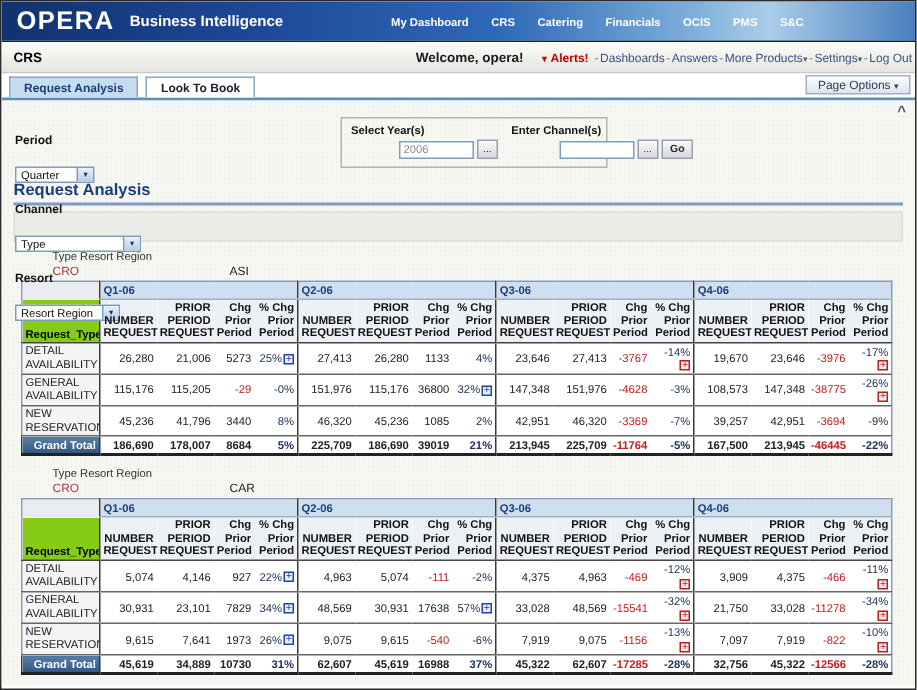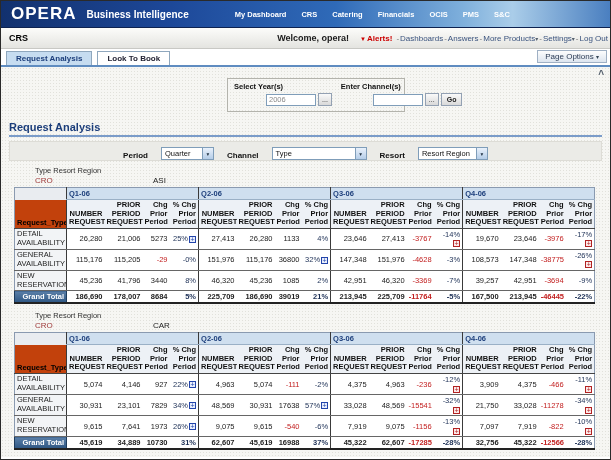--- a/index.html
+++ b/index.html
@@ -13,21 +13,21 @@
   }
   
   .topbar {
     height:27px;
     background:linear-gradient(90deg,#12316e 0%,#1d4899 28%,#2f6ab8 55%,#7fb0dc 76%,#aacdE9 84%,#4a7fc0 100%);
     display:flex; align-items:center;
     border-bottom:1px solid #0d2250;
   }
   .logo { color:#fff; font-weight:bold; font-size:17px; letter-spacing:1px; margin-left:10px; }
   .tagline { color:#fff; font-weight:bold; font-size:10px; margin-left:10px; }
-  .topnav { margin-left:46px; display:flex; gap:15px; }
+  .topnav { margin-left:72px; display:flex; gap:15px; }
   .topnav-item { color:#fff; font-weight:bold; font-size:7.5px; cursor:pointer; white-space:nowrap; }
   
   .bar2 {
     height:21px; background:linear-gradient(#fcfcfa,#e4e4e0);
     border-bottom:1px solid #c8c8c4;
     display:flex; align-items:center; font-size:8px;
   }
   .pageid { font-weight:bold; font-size:9px; color:#000; margin-left:8px; }
   .bar2-right { margin-left:auto; display:flex; align-items:center; gap:3px; padding-right:2px; white-space:nowrap; }
   .welcome { font-weight:bold; font-size:9px; color:#1a1a1a; margin-right:8px; }
@@ -77,43 +77,43 @@
   
   .sec-title {
     margin:9px 8px 0; padding-bottom:2px;
     font-size:11px; font-weight:bold; color:#1c3e7b;
     border-bottom:2px solid #7b9cc9;
   }
   
   .selband {
     margin:4px 8px 0; height:20px;
     background:#ebebe7; border:1px solid #dddcd6;
-    display:flex; align-items:flex-end; justify-content:center; gap:13px;
+    display:flex; align-items:flex-start; justify-content:center; gap:13px;flex-direction:column;
   }
   .sel-label { font-size:8px; font-weight:bold; color:#111; }
   .ddl { display:inline-flex; align-items:center; height:13px; border:1px solid #7f9db9; background:#fff; }
   .ddl-val { font-size:7.5px; color:#111; padding:0 3px; flex:1; white-space:nowrap; }
   .ddl-btn {
     width:11px; height:100%; border-left:1px solid #7f9db9;
     background:linear-gradient(#e9f1fb,#b5cde8); font-size:5.5px; color:#234;
     display:flex; align-items:center; justify-content:center; cursor:pointer;
   }
-  .w1 { width:53px; } .w2 { width:95px; } .w3 { width:70px; }
+  .w1 { width:53px; } .w2 { width:84px; } .w3 { width:70px; }
   
   .grouphdr { margin:5px 8px 0 34px; font-size:7.5px; color:#333; }
   .groupvals { margin:1px 8px 0 34px; display:flex; font-size:8px; }
   .cro { color:#a03c3c; width:118px; }
   .region { color:#222; }
   
   table.rpt { border-collapse:collapse; table-layout:fixed; width:580px; margin:2px 0 0 13px; background:#fff; border:1px solid #8a9ab0; }
   .rpt th, .rpt td { padding:1px 2px; font-size:7.5px; overflow:hidden; }
   .rpt .qtr { background:#cfdfef; color:#1c3e7b; font-weight:bold; text-align:left; border-bottom:1px solid #9ab0c6; height:11px; }
   .rpt .corner { background:#e9ecf0; }
   .rpt .m { background:#edf1f6; font-weight:bold; text-align:right; vertical-align:bottom; color:#111; border-bottom:1px solid #444; line-height:1.15; }
-  .rpt .rowhdr { background:#c2410c; font-weight:bold; text-align:left; vertical-align:bottom; border-bottom:1px solid #444; }
+  .rpt .rowhdr { background:#84cc16; font-weight:bold; text-align:left; vertical-align:bottom; border-bottom:1px solid #444; }
   .rpt tbody td { border-bottom:1px solid #666; background:#fff; text-align:right; color:#222; }
   .rpt td.rowlabel { text-align:left; background:#f2f4f6; color:#222; line-height:1.15; }
   .rpt .gs { border-left:1px solid #3a3a3a; }
   .rpt td.pct { color:#1c2f55; }
   .rpt .neg { color:#c22020; }
   .rpt tr.gt td { font-weight:bold; border-top:1px solid #222; border-bottom:2px solid #222; }
   .rpt td.gtlabel { background:linear-gradient(#5a7fa8,#2e5683); color:#fff; border:1px solid #1d3b5c; font-weight:bold; text-align:right; }
   .dicon {
     display:inline-block; width:7px; height:7px; line-height:5px;
     font-size:7px; text-align:center; margin-left:1px; border:1px solid;
@@ -392,21 +392,21 @@
             <td class="num gs">5,074</td>
             <td class="num">4,146</td>
             <td class="chg">927</td>
             <td class="pct">22%<span class="dicon pos">+</span></td>
             <td class="num gs">4,963</td>
             <td class="num">5,074</td>
             <td class="chg neg">-111</td>
             <td class="pct neg">-2%</td>
             <td class="num gs">4,375</td>
             <td class="num">4,963</td>
-            <td class="chg neg">-236</td>
+            <td class="chg neg">-469</td>
             <td class="pct neg">-12%<span class="dicon neg">+</span></td>
             <td class="num gs">3,909</td>
             <td class="num">4,375</td>
             <td class="chg neg">-466</td>
             <td class="pct neg">-11%<span class="dicon neg">+</span></td>
           </tr>
           <tr>
             <td class="rowlabel">GENERAL AVAILABILITY</td>
             <td class="num gs">30,931</td>
             <td class="num">23,101</td>

